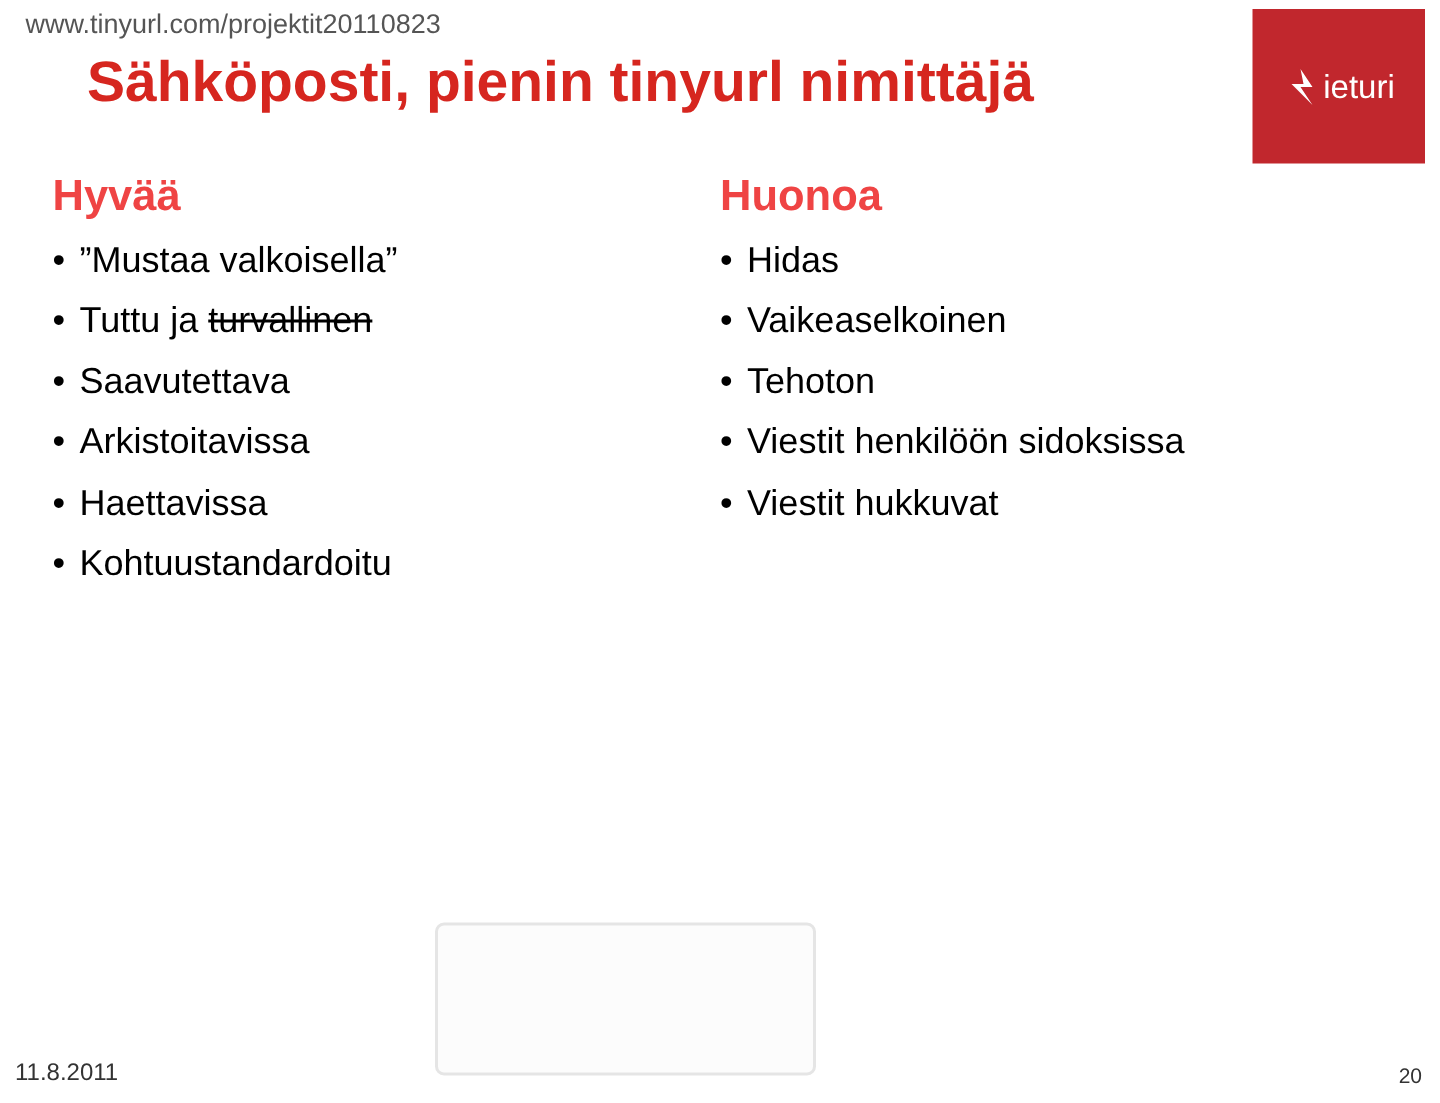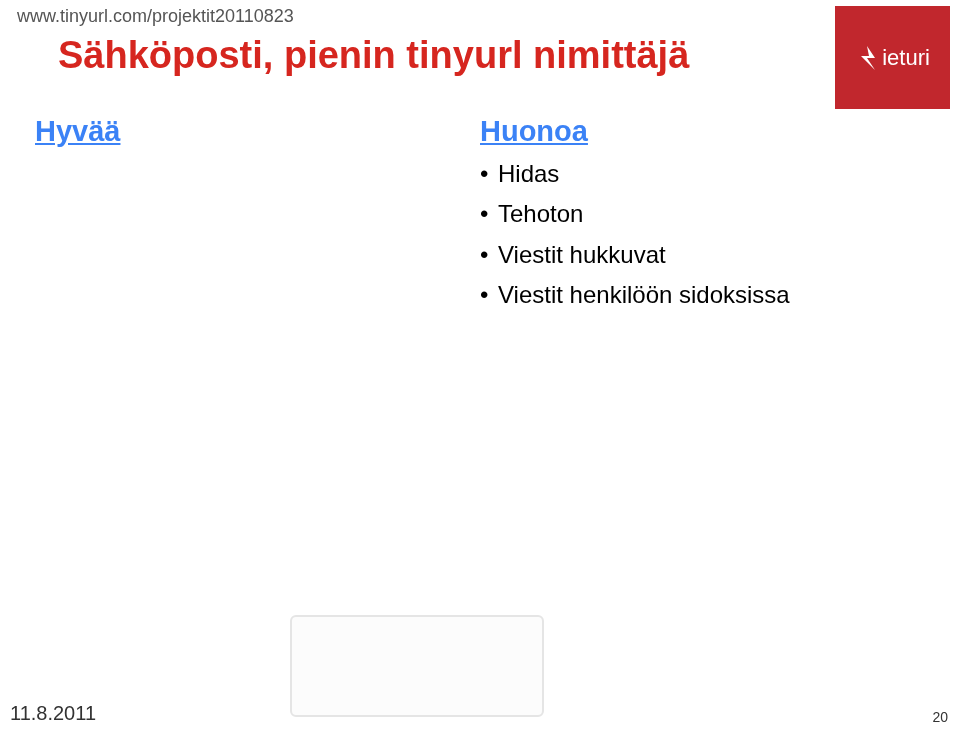--- a/index.html
+++ b/index.html
@@ -60,23 +60,22 @@
     display: flex;
     gap: 0;
   }
   .col {
     flex: 0 0 50%;
     box-sizing: border-box;
   }
   .col-heading {
     font-size: 29px;
     font-weight: bold;
-    color: #3b82f6;
+    color: #ef4444;
     margin: 0 0 10px 0;
-    text-decoration: underline;
   }
   .bullets {
     list-style: none;
     padding: 0;
     margin: 0;
   }
   .bullets li {
     font-size: 24px;
     color: #000;
     margin: 8px 0;
@@ -91,21 +90,21 @@
     top: 0;
     color: #000;
   }
   .strike {
     text-decoration: line-through;
   }
   .footer-date {
     position: absolute;
     left: 10px;
     bottom: 10px;
-    font-size: 20px;
+    font-size: 16px;
     color: #333;
   }
   .footer-page {
     position: absolute;
     right: 12px;
     bottom: 10px;
     font-size: 14px;
     color: #333;
   }
   
@@ -264,28 +263,39 @@
         <div class="ico"></div>
         <div class="txt"></div>
         <div class="time"></div>
       </div>
   </div>
 </div>
 
 <div class="columns">
   <div class="col">
     <div class="col-heading">Hyvää</div>
+    <ul class="bullets">
+      <li>”Mustaa valkoisella”</li>
+      <li>
+        <span>Tuttu ja </span><span class="strike">turvallinen</span>
+      </li>
+      <li>Saavutettava</li>
+      <li>Arkistoitavissa</li>
+      <li>Haettavissa</li>
+      <li>Kohtuustandardoitu</li>
+    </ul>
   </div>
   <div class="col">
     <div class="col-heading">Huonoa</div>
     <ul class="bullets">
       <li>Hidas</li>
+      <li>Vaikeaselkoinen</li>
       <li>Tehoton</li>
+      <li>Viestit henkilöön sidoksissa</li>
       <li>Viestit hukkuvat</li>
-      <li>Viestit henkilöön sidoksissa</li>
     </ul>
   </div>
 </div>
 
 <div class="placeholder-box"></div>
 
 <div class="footer-date">11.8.2011</div>
 <div class="footer-page">20</div>
 
 </body></html>

